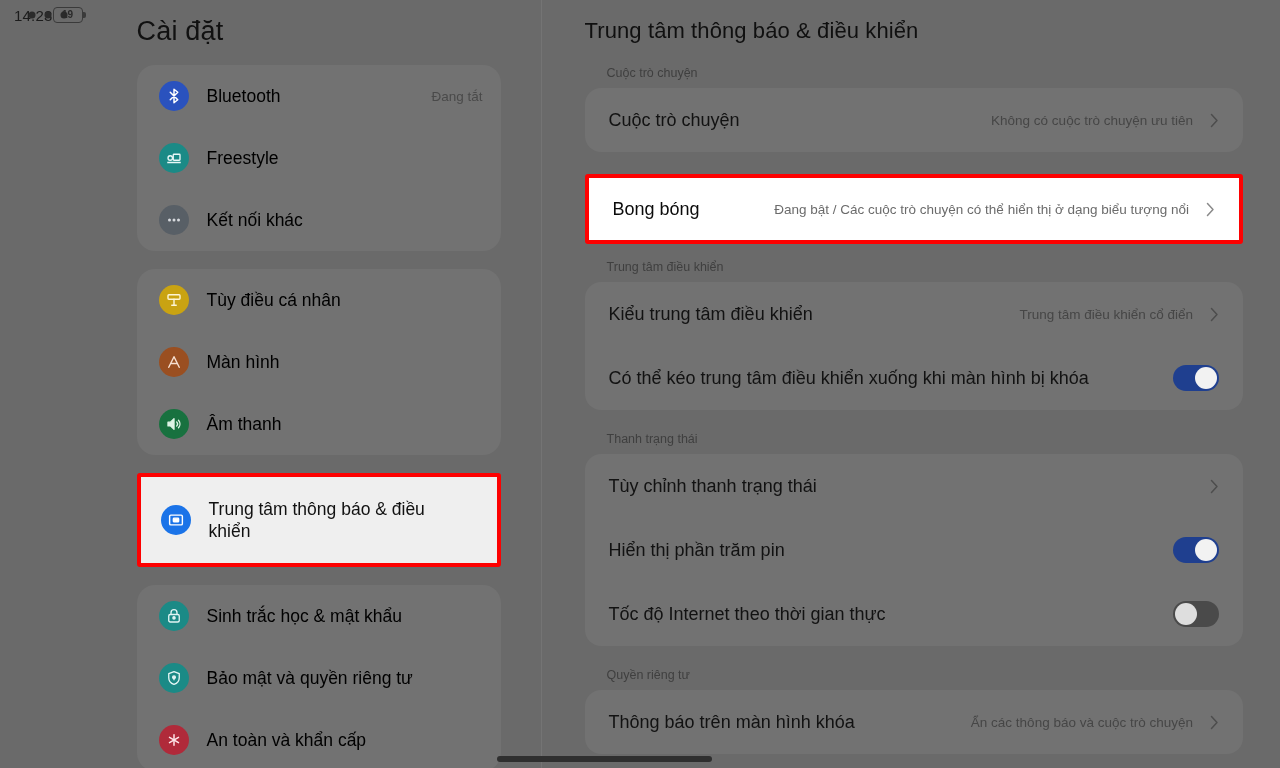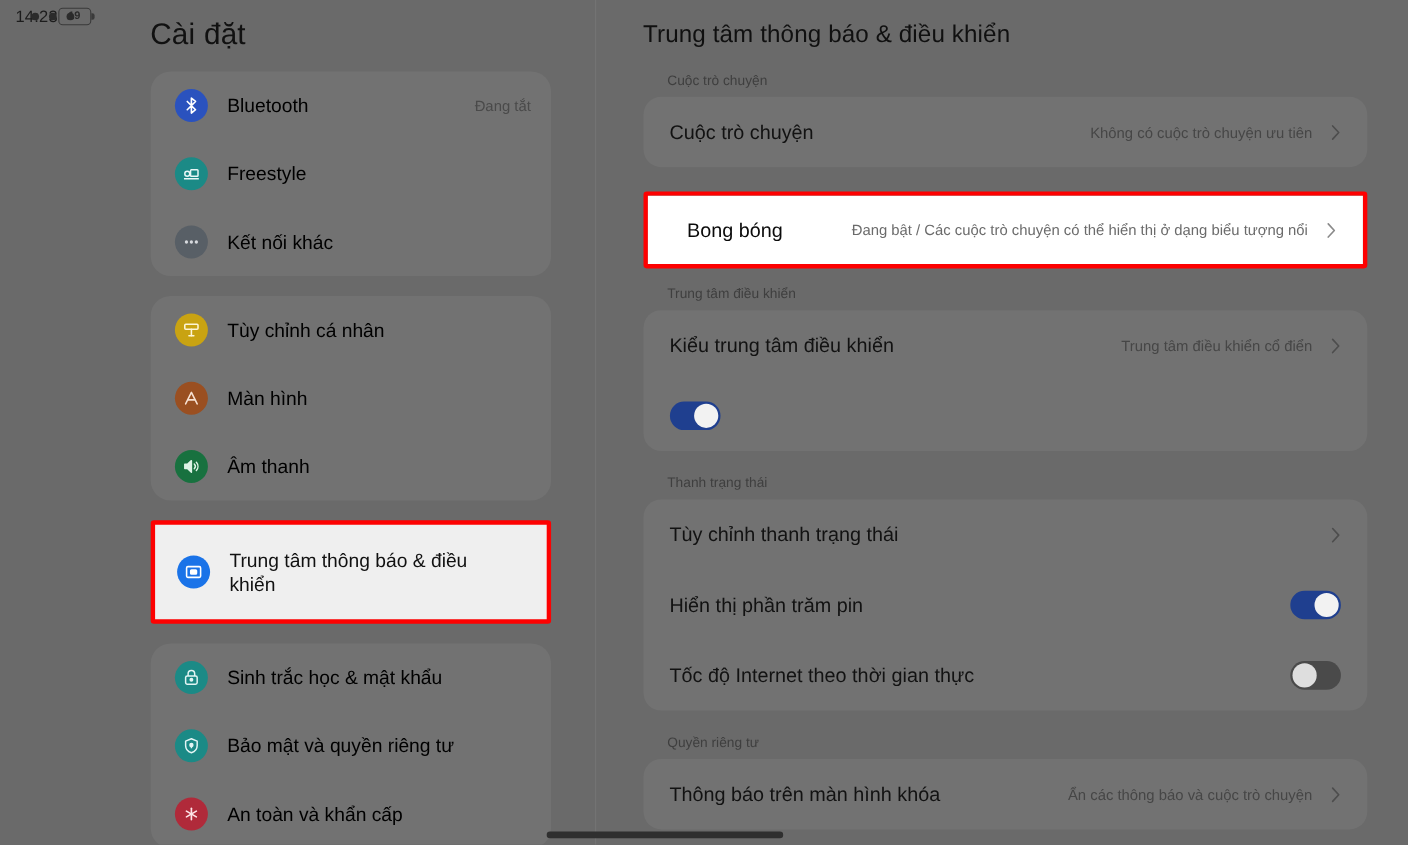--- a/index.html
+++ b/index.html
@@ -207,21 +207,21 @@
   .hl-row-wrap {
     margin: 0 0 16px 0;
     background: #ffffff;
     border: 4px solid #fd0101;
     border-radius: 3px;
   }
   .hl-row-wrap .row {
     min-height: 62px;
     background: #ffffff;
   }
-  .hl-row-wrap .r-label { color: #0b0b0b; margin-left: 12px; }
+  .hl-row-wrap .r-label { color: #0b0b0b; }
   .hl-row-wrap .r-value { color: #6b6b6b; }
   .hl-row-wrap .chev { color: #8a8a8a; }
 
   
   .toggle {
     flex: 0 0 46px;
     width: 46px; height: 26px;
     border-radius: 13px;
     position: relative;
     background: #4a4a4a;
@@ -311,21 +311,21 @@
 
       <div class="sb-group">
         <div class="sb-item">
           <span class="sb-icon" style="background:#c9a312;">
             <svg width="18" height="18" viewBox="0 0 24 24" fill="none" stroke="#fdf5d6" stroke-width="1.9" stroke-linecap="round">
                 <rect x="4" y="5" width="16" height="6" rx="1.2"></rect>
                 <path d="M12 11v8"></path>
                 <path d="M9 19h6"></path>
               </svg>
           </span>
-          <span class="label">Tùy chỉnh cá nhân</span>
+          <span class="label">Tùy điều cá nhân</span>
           <span class="value"></span>
         </div>
         <div class="sb-item">
           <span class="sb-icon" style="background:#9a4f21;">
             <svg width="18" height="18" viewBox="0 0 24 24" fill="none" stroke="#f6dfd0" stroke-width="1.9" stroke-linecap="round" stroke-linejoin="round">
                 <path d="M5 19L12 5l7 14"></path>
                 <path d="M8 14h8"></path>
               </svg>
           </span>
           <span class="label">Màn hình</span>
@@ -428,20 +428,21 @@
         <div class="row">
           <span class="r-label">Kiểu trung tâm điều khiển</span>
           <span class="r-value">Trung tâm điều khiển cổ điển</span>
           <span class="chev">
             <svg width="9" height="15" viewBox="0 0 9 15" fill="none" stroke="currentColor" stroke-width="1.5" stroke-linecap="round" stroke-linejoin="round">
                 <path d="M1.5 1.5L7 7.5l-5.5 6"></path>
               </svg>
           </span>
         </div>
         <div class="row">
+          <span class="r-label">Có thể kéo trung tâm điều khiển xuống khi màn hình bị khóa</span>
           <span class="toggle on">
               <span class="knob"></span>
             </span>
         </div>
       </div>
 
       <div class="section-label">Thanh trạng thái</div>
       <div class="card">
         <div class="row">
           <span class="r-label">Tùy chỉnh thanh trạng thái</span>

